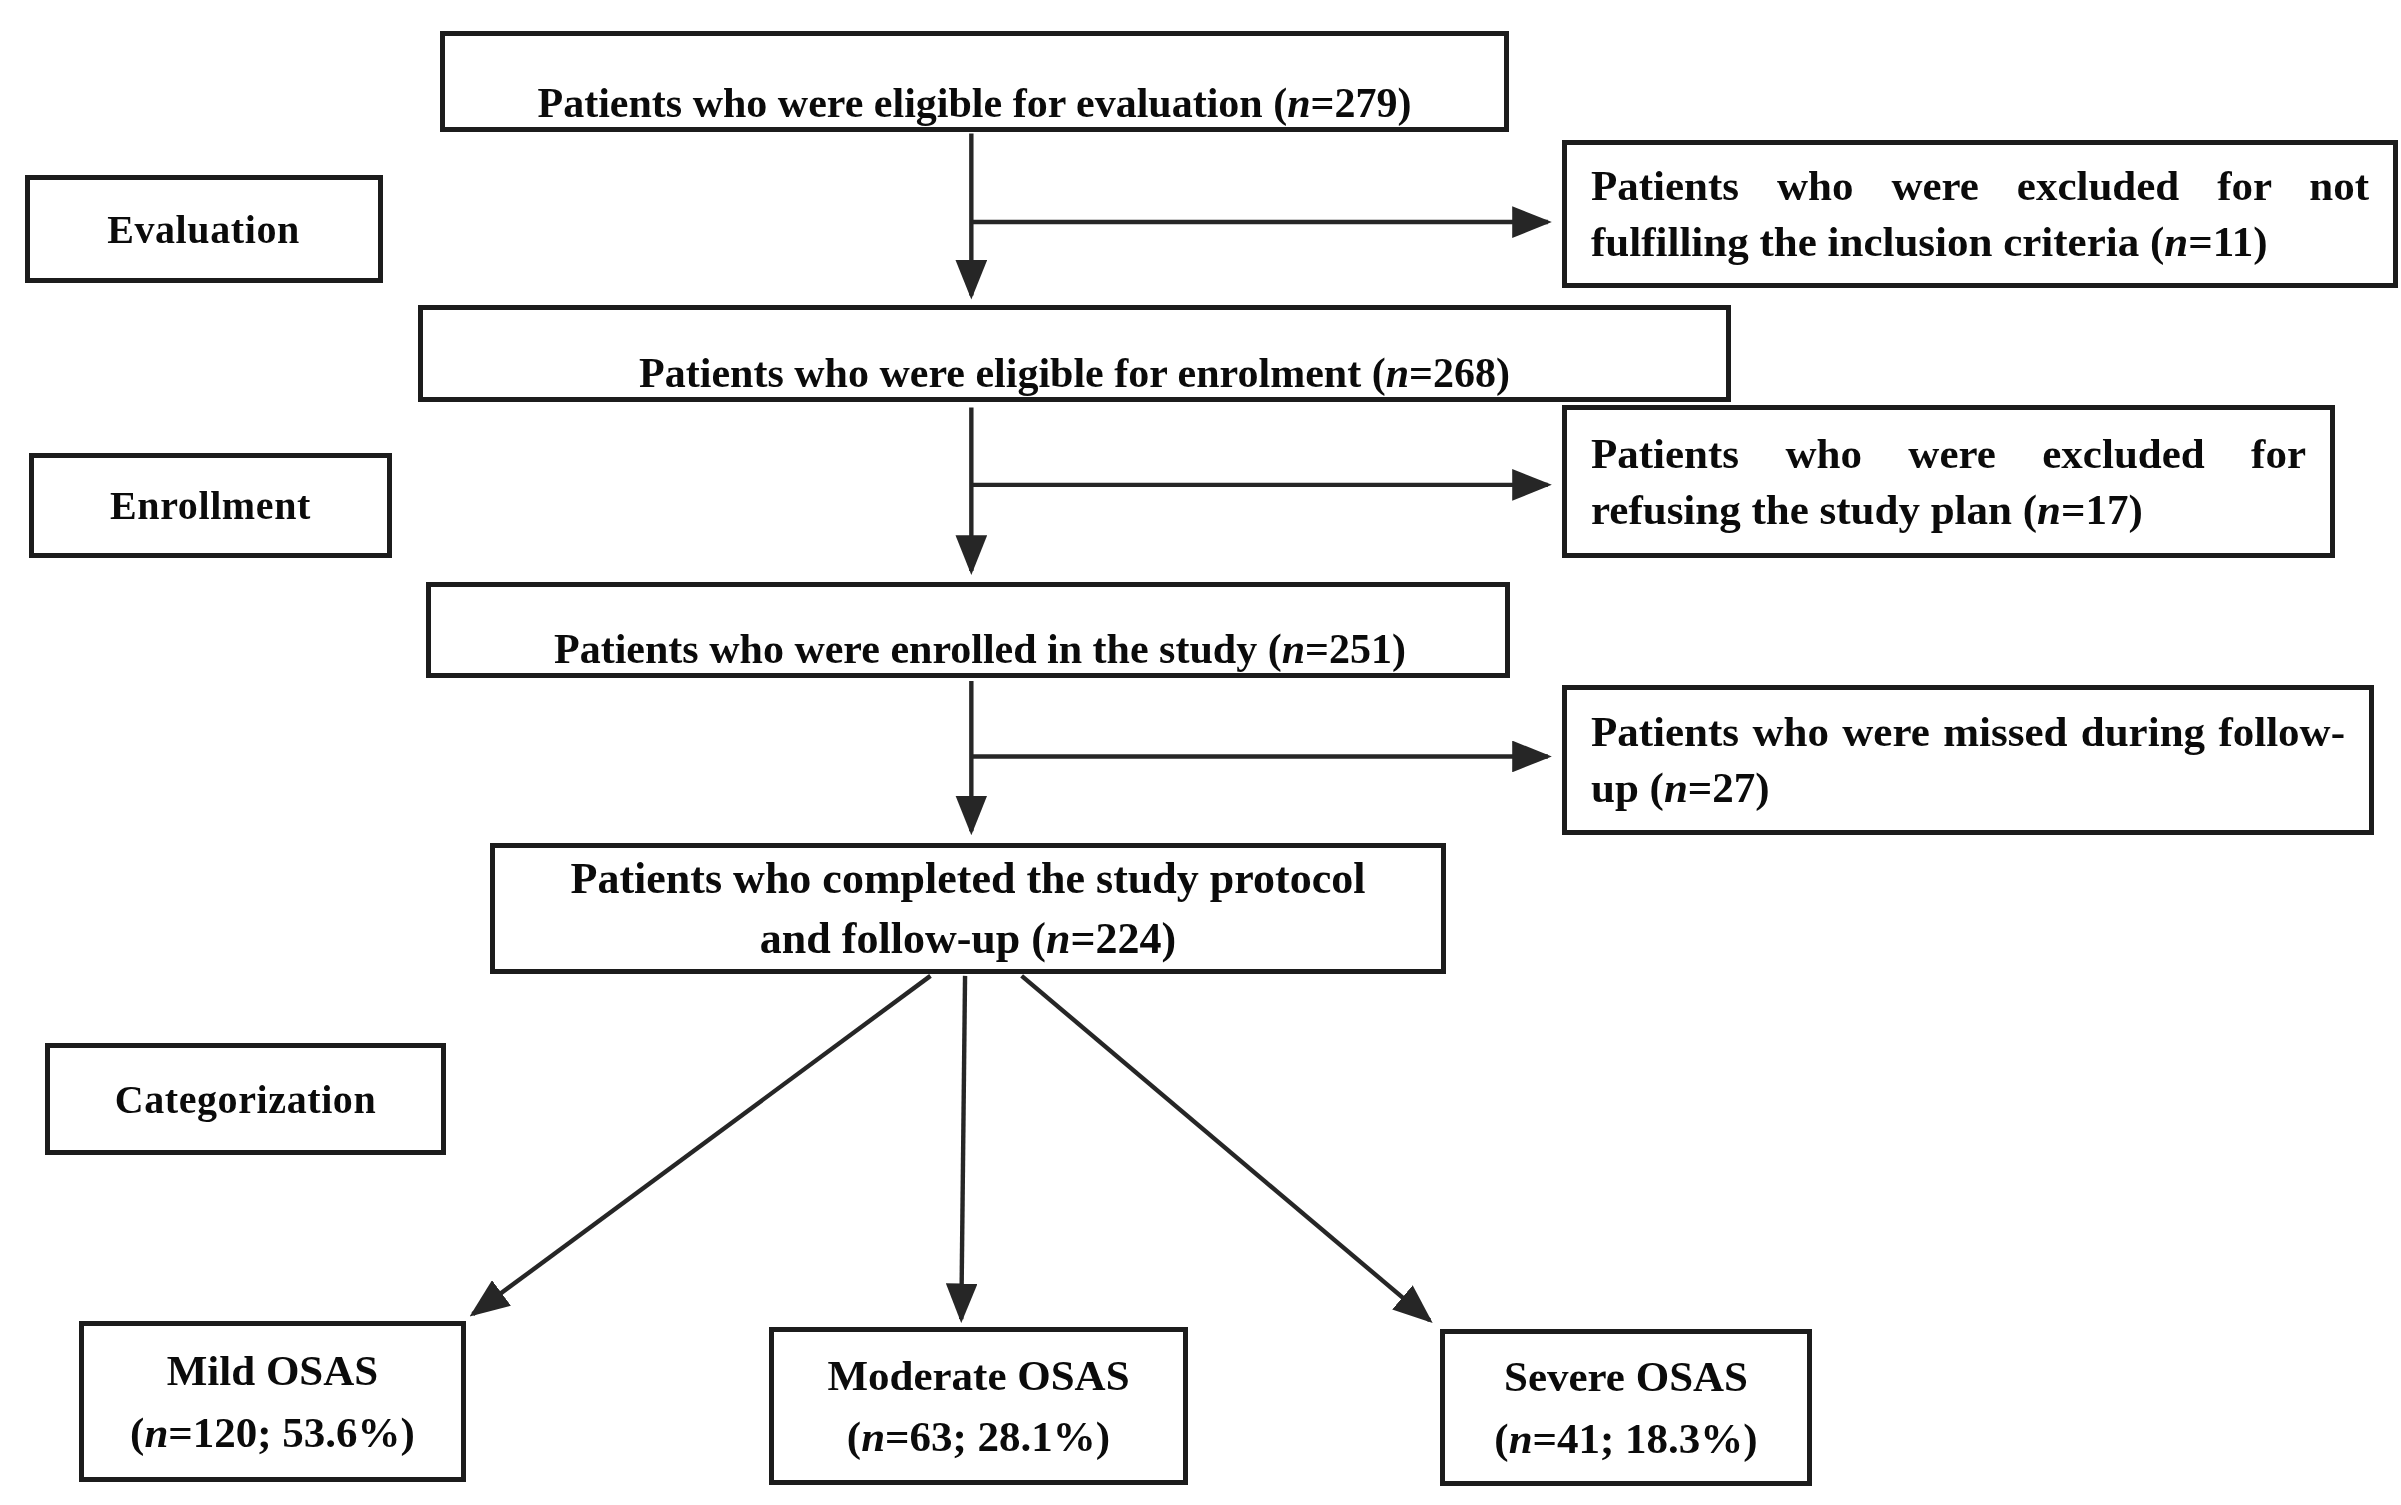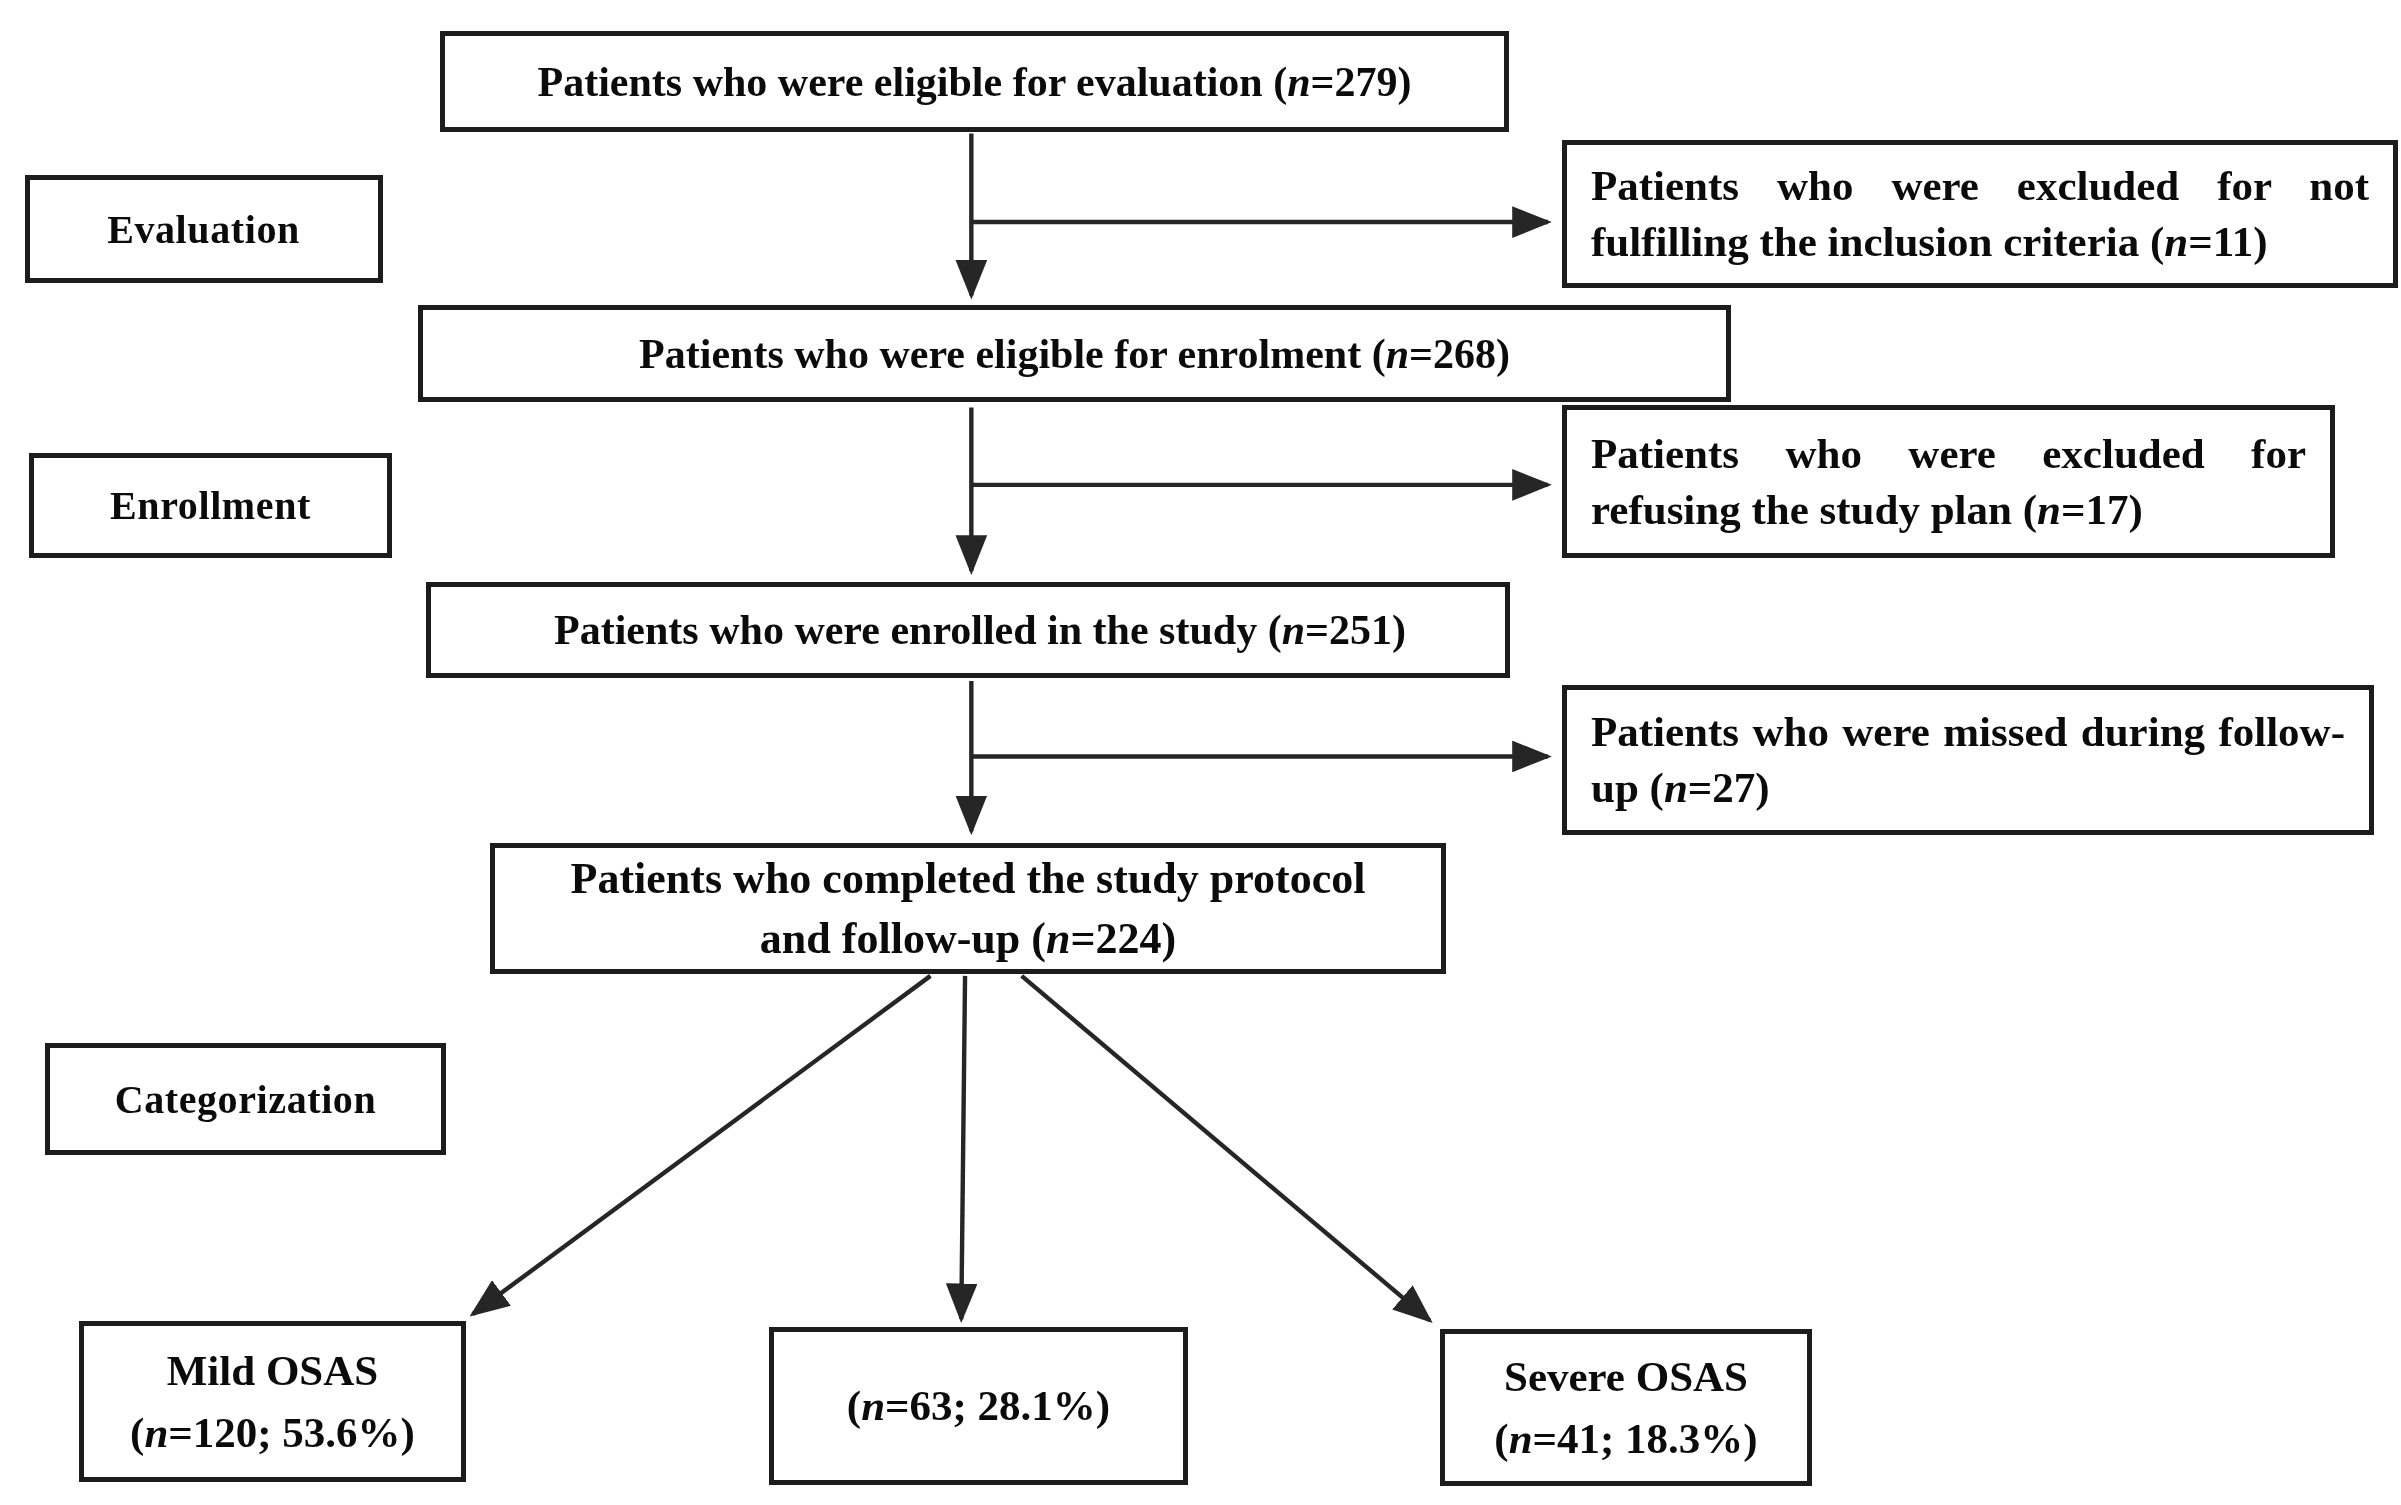--- a/index.html
+++ b/index.html
@@ -17,21 +17,21 @@
     position: absolute;
     box-sizing: border-box;
     border: 5px solid #1c1c1c;
     background: #ffffff;
     display: flex;
     flex-direction: column;
     align-items: center;
     justify-content: center;
     text-align: center;
   }
-  .single { white-space: nowrap; font-size: 42px; }
+  .single { white-space: nowrap; font-size: 42px; justify-content: flex-end; }
   .stage  { font-size: 40px; letter-spacing: 0.6px; }
   .excl   {
     font-size: 43px;
     line-height: 1.3;
     align-items: stretch;
     text-align: left;
   }
   .excl .jtext { width: 100%; text-align: justify; padding: 0 24px; box-sizing: border-box; }
   .two { font-size: 44px; line-height: 1.35; }
   .outcome { font-size: 43px; line-height: 1.42; }
@@ -121,20 +121,21 @@
   <div class="box stage" id="label-categorization">
     <span>Categorization</span>
   </div>
 
   <div class="box outcome" id="box-mild-osas">
     <div>Mild OSAS</div>
     <div>(<i>n</i>=120; 53.6%)</div>
   </div>
 
   <div class="box outcome" id="box-moderate-osas">
+    <div>Moderate OSAS</div>
     <div>(<i>n</i>=63; 28.1%)</div>
   </div>
 
   <div class="box outcome" id="box-severe-osas">
     <div>Severe OSAS</div>
     <div>(<i>n</i>=41; 18.3%)</div>
   </div>
 
 </div>
 

